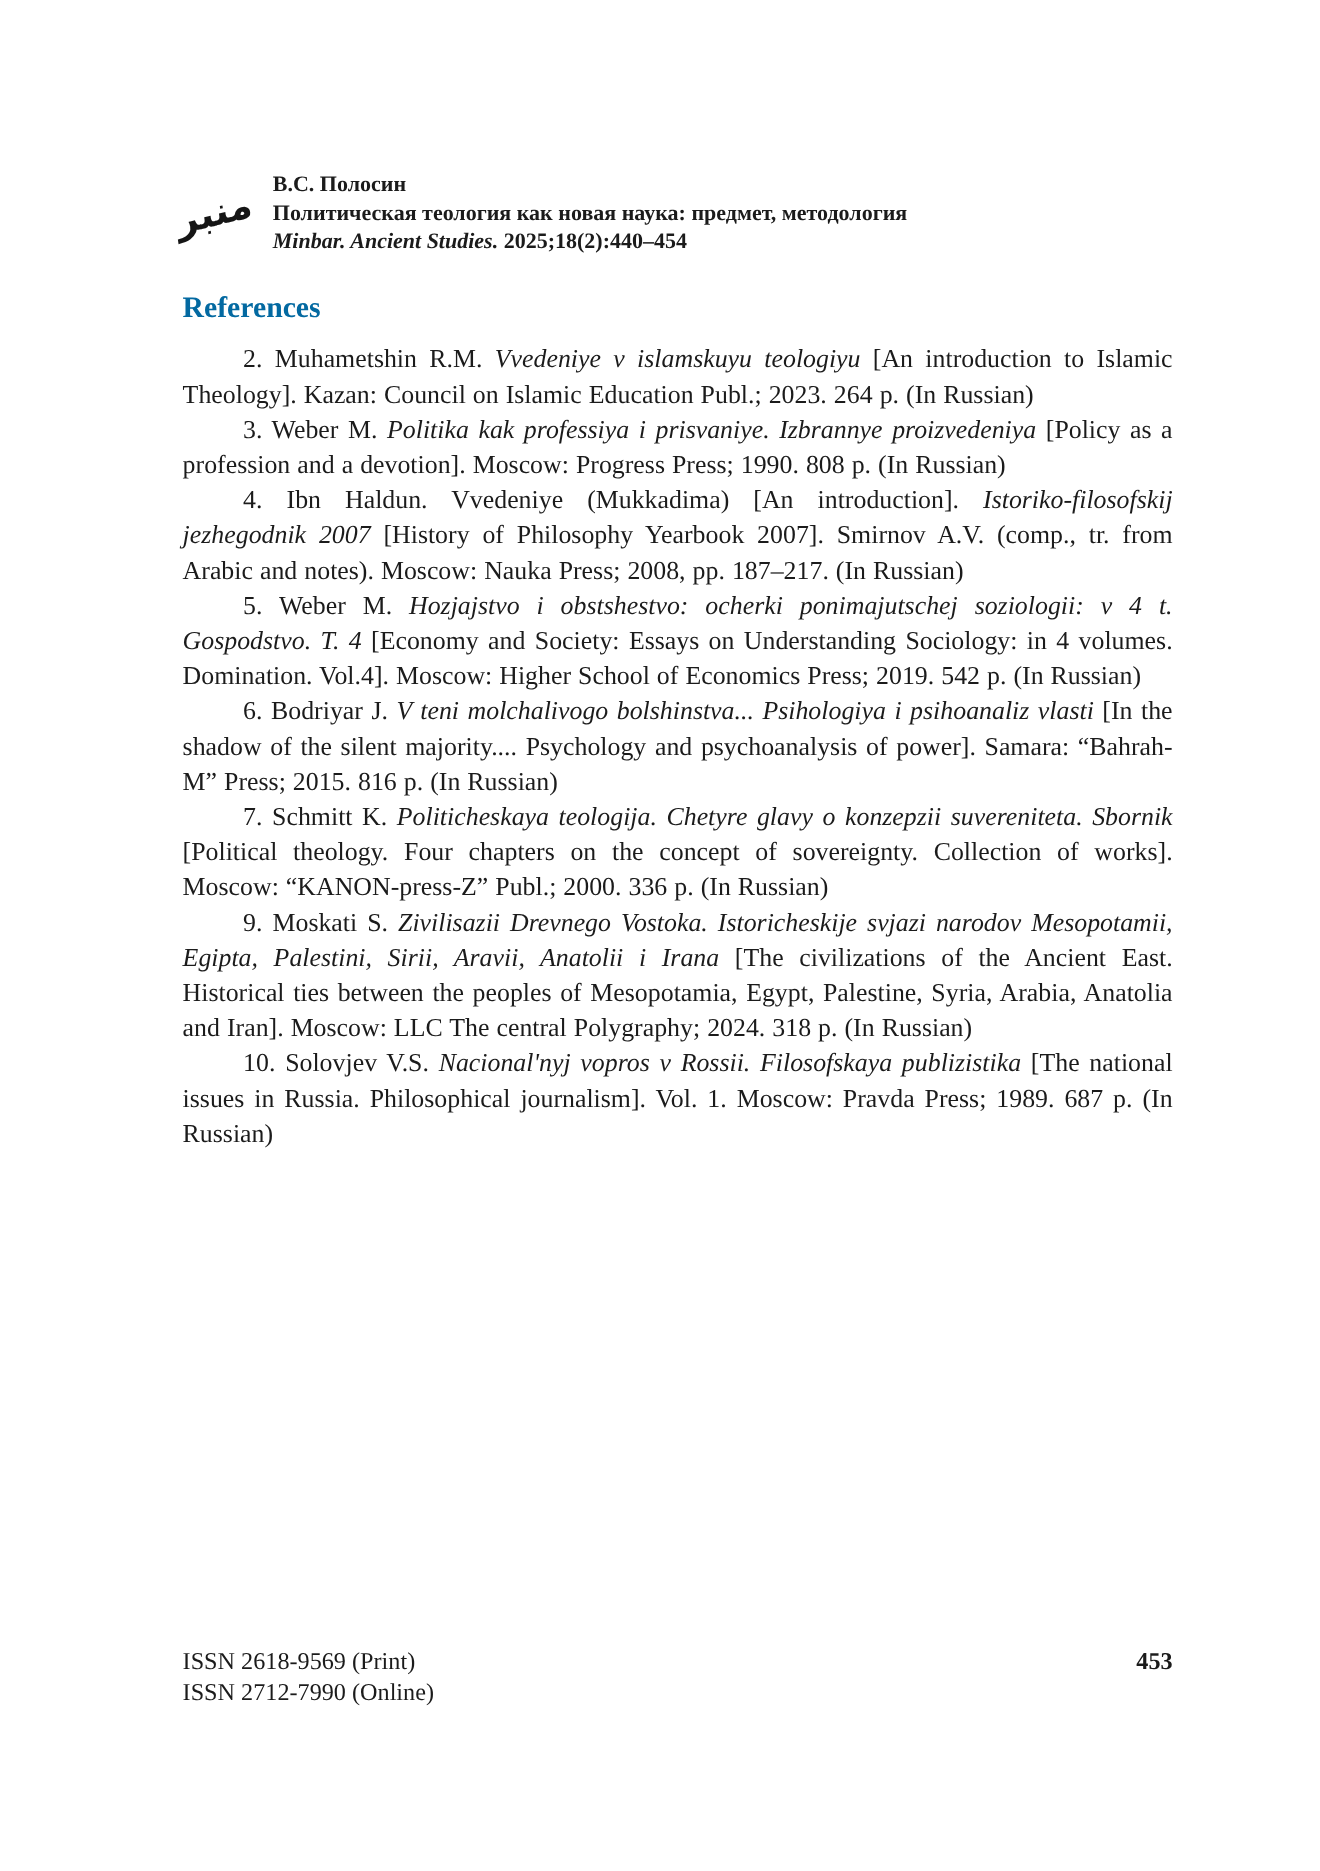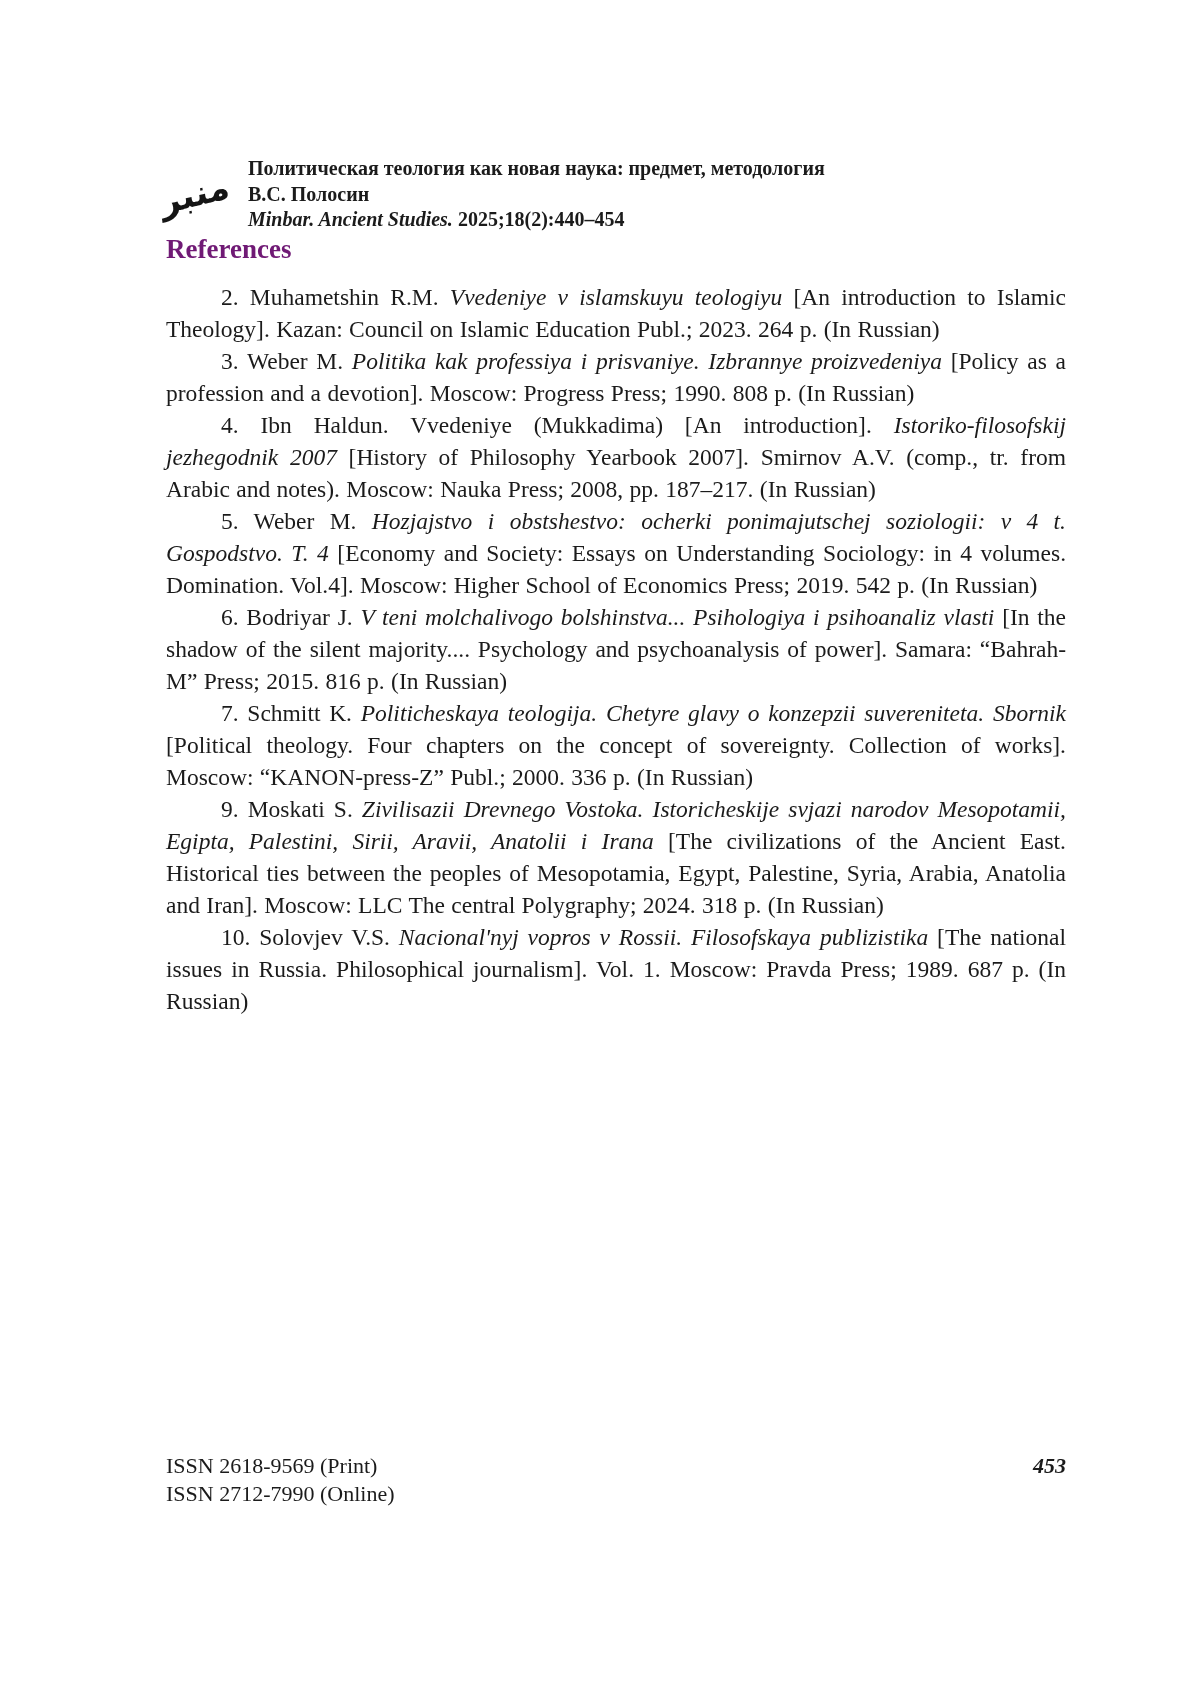--- a/index.html
+++ b/index.html
@@ -41,66 +41,66 @@
     line-height: 1;
   }
   .header-text {
     margin-left: 24px;
     font-weight: bold;
     font-size: 20px;
     line-height: 25.5px;
   }
   .header-text .it { font-style: italic; }
   h2.refs-heading {
+    margin-top: 30px;
     margin-bottom: 16px;
     font-size: 27px;
     line-height: 32px;
     font-weight: bold;
-    color: #701a75;
+    color: #0369a1;
   }
   p.ref {
     font-size: 23.5px;
     line-height: 32px;
     text-align: justify;
     text-indent: 55px;
     margin: 0;
     word-spacing: 0.5px;
   }
   p.ref .it { font-style: italic; }
   .footer-block {
     position: absolute;
     left: 166px;
     width: 900px;
-    top: 1452px;
+    top: 1496px;
     display: flex;
     justify-content: space-between;
     align-items: flex-start;
     font-size: 22px;
     line-height: 28px;
   }
   .page-number {
     font-weight: bold;
-    font-style: italic;
     font-size: 22px;
     line-height: 28px;
   }
 </style>
 </head>
 <body>
 
 <div class="page">
   <div class="content">
 
     <div class="header-block">
       <div class="logo-box">
         <span class="logo-glyph">منبر</span>
       </div>
       <div class="header-text">
+        <div>В.С. Полосин</div>
         <div>Политическая теология как новая наука: предмет, методология</div>
-        <div>В.С. Полосин</div>
         <div><span class="it">Minbar. Ancient Studies.</span><span> 2025;18(2):440–454</span></div>
       </div>
     </div>
 
     <h2 class="refs-heading">References</h2>
 
     <div id="references-list">
         <p class="ref"><span class="rm">2. Muhametshin R.M. </span><span class="it">Vvedeniye v islamskuyu teologiyu</span><span class="rm"> [An introduction to Islamic Theology]. Kazan: Council on Islamic Education Publ.; 2023. 264 p. (In Russian)</span></p>
         <p class="ref"><span class="rm">3. Weber M. </span><span class="it">Politika kak professiya i prisvaniye. Izbrannye proizvedeniya</span><span class="rm"> [Policy as a profession and a devotion]. Moscow: Progress Press; 1990. 808 p. (In Russian)</span></p>
         <p class="ref"><span class="rm">4. Ibn Haldun. Vvedeniye (Mukkadima) [An introduction]. </span><span class="it">Istoriko-filosofskij jezhegodnik 2007</span><span class="rm"> [History of Philosophy Yearbook 2007]. Smirnov A.V. (comp., tr. from Arabic and notes). Moscow: Nauka Press; 2008, pp. 187–217. (In Russian)</span></p>

